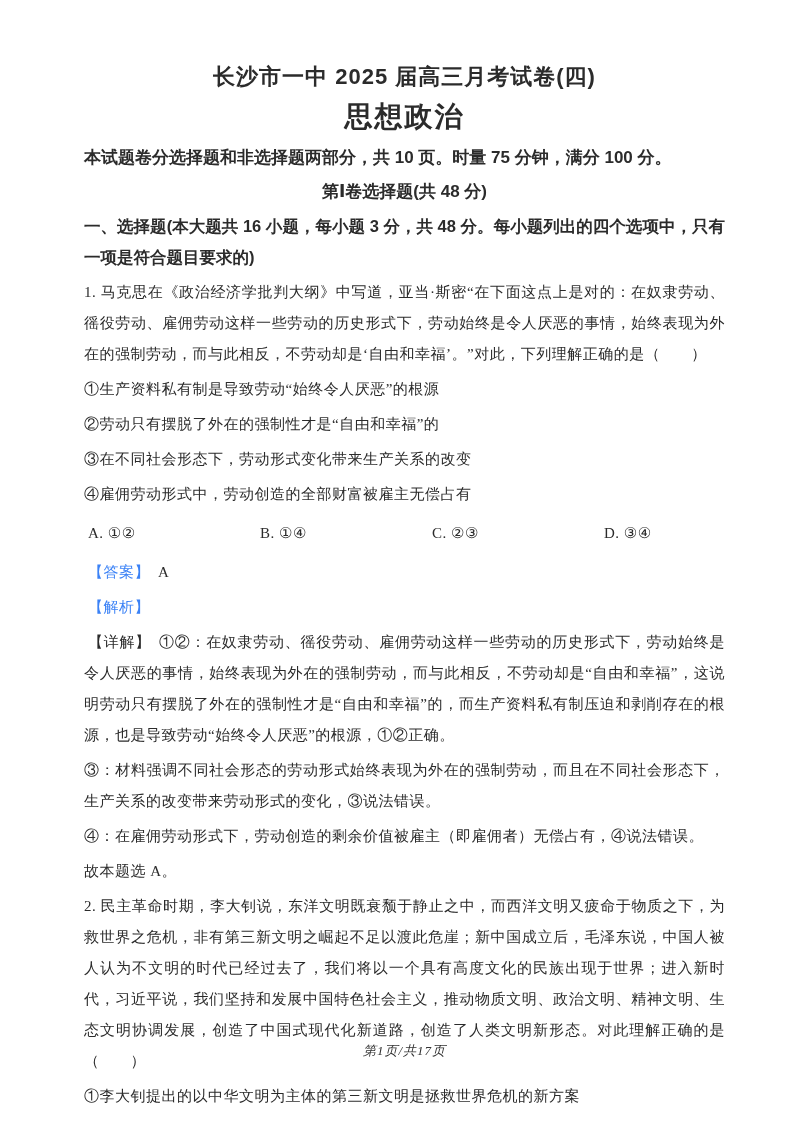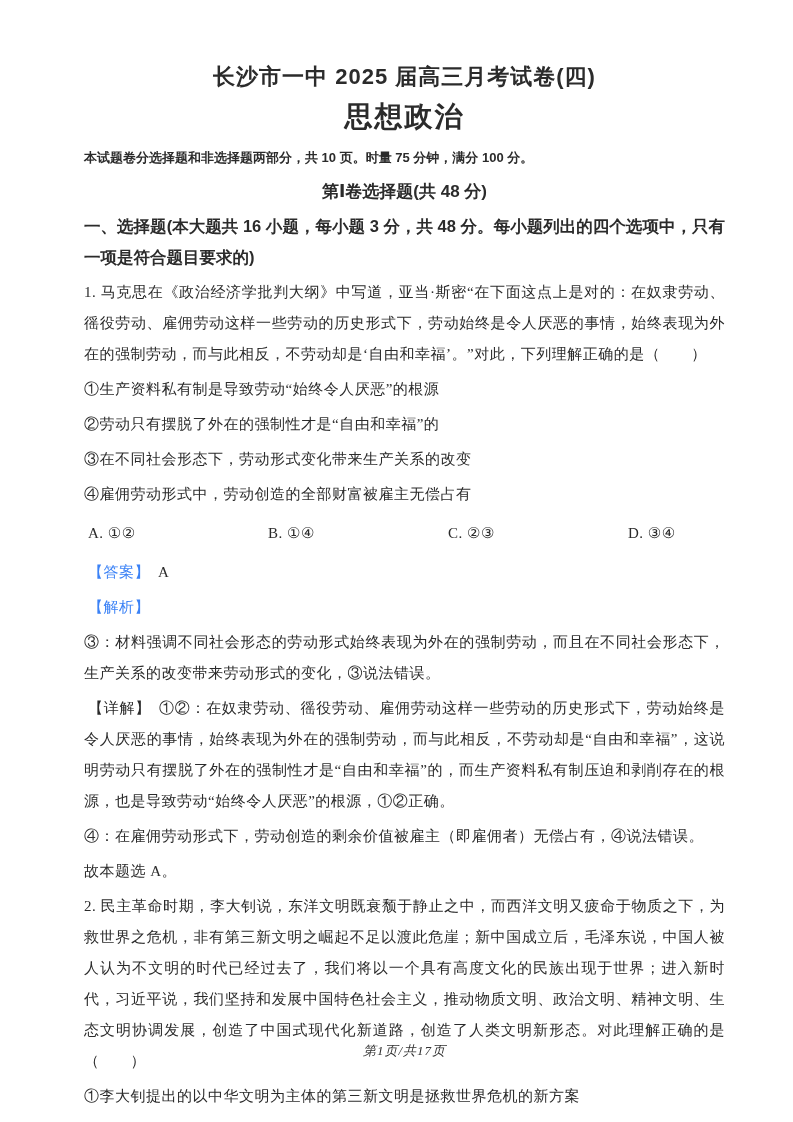--- a/index.html
+++ b/index.html
@@ -15,32 +15,32 @@
   .hsans { font-family: "Liberation Sans", "DejaVu Sans", sans-serif; font-weight: bold; }
 
   .title {
     text-align: center; font-size: 22px; letter-spacing: 1px;
     line-height: 30px; margin-bottom: 12px;
   }
   .subtitle {
     text-align: center; font-size: 28px; letter-spacing: 2px;
     line-height: 26px; margin-bottom: 13px;
   }
-  .intro { font-size: 13px; line-height: 30px; }
+  .intro { font-size: 17px; line-height: 30px; }
   .part-header { text-align: center; font-size: 17px; line-height: 30px; }
   .section-header { font-size: 16.5px; line-height: 31px; text-align: justify; }
 
   .para {
     font-size: 15px; line-height: 31px; letter-spacing: 0.5px;
     text-align: justify; text-justify: inter-ideograph;
   }
   .line { font-size: 15px; line-height: 31px; letter-spacing: 0.5px; }
   .mt { margin-top: 4px; }
 
-  .choices { display: flex; font-size: 15px; line-height: 31px; letter-spacing: 0.5px; gap: 8px; }
+  .choices { display: flex; font-size: 15px; line-height: 31px; letter-spacing: 0.5px; }
   .choices span { width: 164px; flex: 0 0 auto; }
   .choices span:last-child { width: auto; }
 
   .blue { color: #3b82f6; }
 
   .footer {
     position: absolute; left: 0; right: 0; bottom: 66px;
     text-align: center; font-size: 13px; color: #333333; letter-spacing: 1px; font-style: italic;
   }
 </style>
@@ -67,22 +67,22 @@
     <span>A. ①②</span>
     <span>B. ①④</span>
     <span>C. ②③</span>
     <span>D. ③④</span>
   </div>
 
   <p class="line"><span class="blue">【答案】</span><span>A</span></p>
 
   <p class="line"><span class="blue">【解析】</span></p>
 
+  <p class="para"><span>【详解】</span><span>①②：在奴隶劳动、徭役劳动、雇佣劳动这样一些劳动的历史形式下，劳动始终是令人厌恶的事情，始终表现为外在的强制劳动，而与此相反，不劳动却是“自由和幸福”，这说明劳动只有摆脱了外在的强制性才是“自由和幸福”的，而生产资料私有制压迫和剥削存在的根源，也是导致劳动“始终令人厌恶”的根源，①②正确。</span></p>
   <p class="para">③：材料强调不同社会形态的劳动形式始终表现为外在的强制劳动，而且在不同社会形态下，生产关系的改变带来劳动形式的变化，③说法错误。</p>
-  <p class="para"><span>【详解】</span><span>①②：在奴隶劳动、徭役劳动、雇佣劳动这样一些劳动的历史形式下，劳动始终是令人厌恶的事情，始终表现为外在的强制劳动，而与此相反，不劳动却是“自由和幸福”，这说明劳动只有摆脱了外在的强制性才是“自由和幸福”的，而生产资料私有制压迫和剥削存在的根源，也是导致劳动“始终令人厌恶”的根源，①②正确。</span></p>
   <p class="para">④：在雇佣劳动形式下，劳动创造的剩余价值被雇主（即雇佣者）无偿占有，④说法错误。</p>
   <p class="para">故本题选 A。</p>
 
   <p class="para mt">2. 民主革命时期，李大钊说，东洋文明既衰颓于静止之中，而西洋文明又疲命于物质之下，为救世界之危机，非有第三新文明之崛起不足以渡此危崖；新中国成立后，毛泽东说，中国人被人认为不文明的时代已经过去了，我们将以一个具有高度文化的民族出现于世界；进入新时代，习近平说，我们坚持和发展中国特色社会主义，推动物质文明、政治文明、精神文明、生态文明协调发展，创造了中国式现代化新道路，创造了人类文明新形态。对此理解正确的是（　　）</p>
   <p class="line">①李大钊提出的以中华文明为主体的第三新文明是拯救世界危机的新方案</p>
 
 </div>
 
 <div class="footer">第1页/共17页</div>
 

